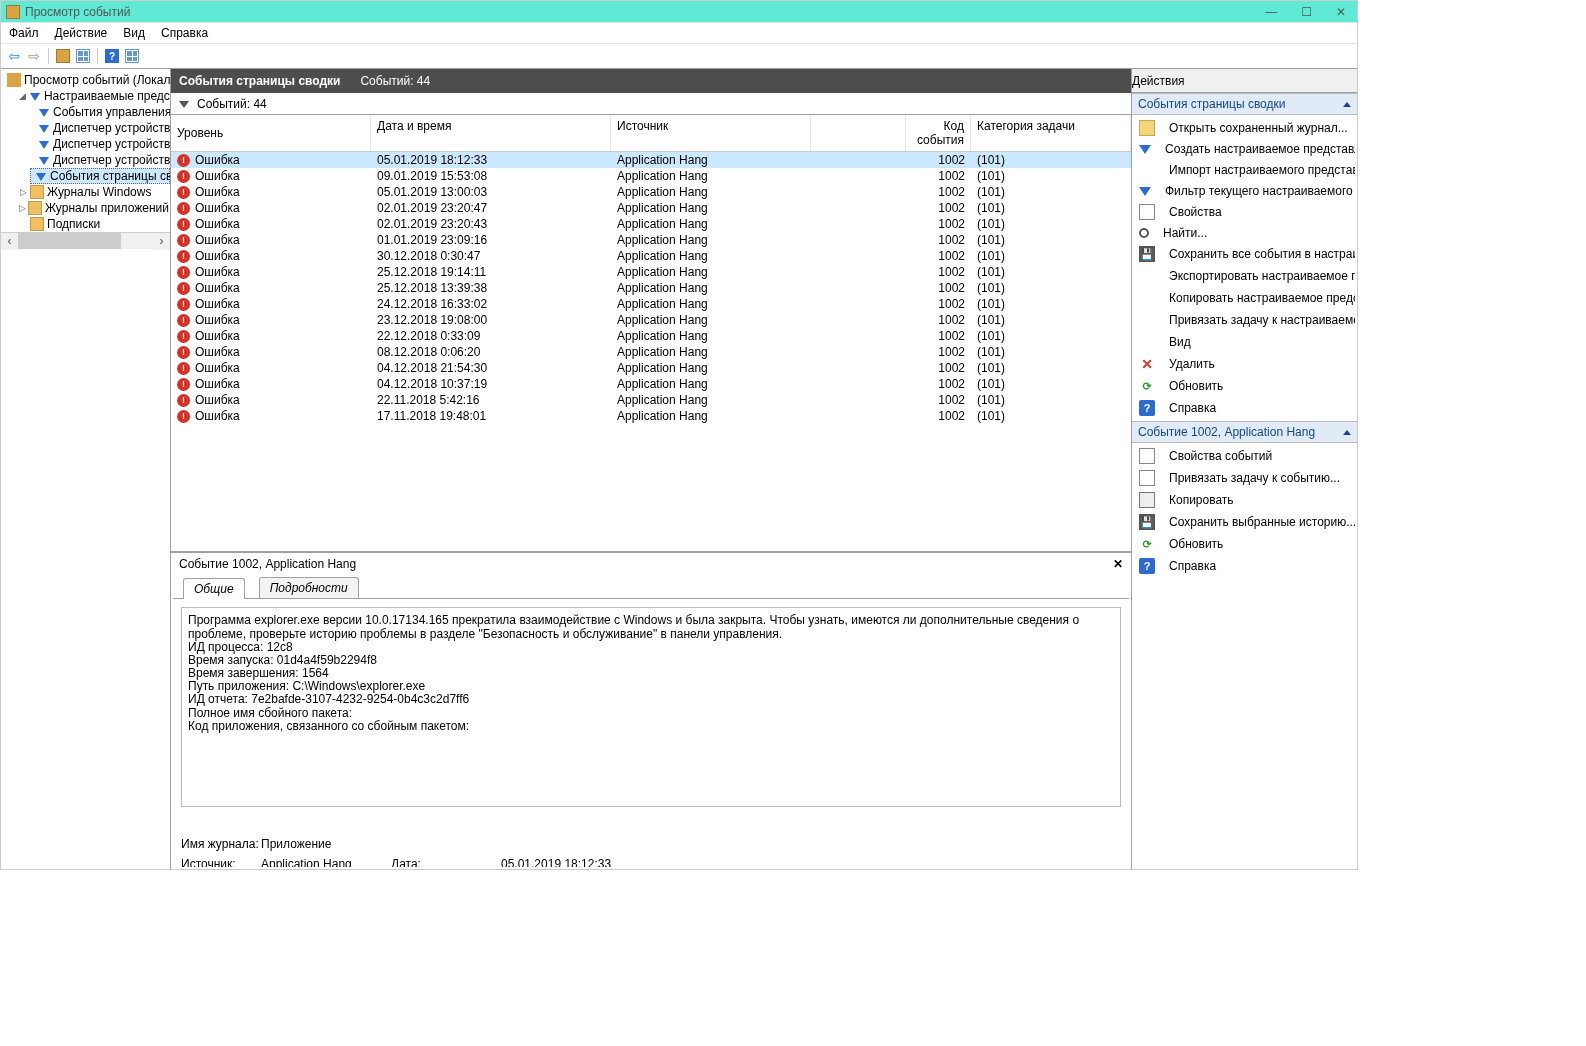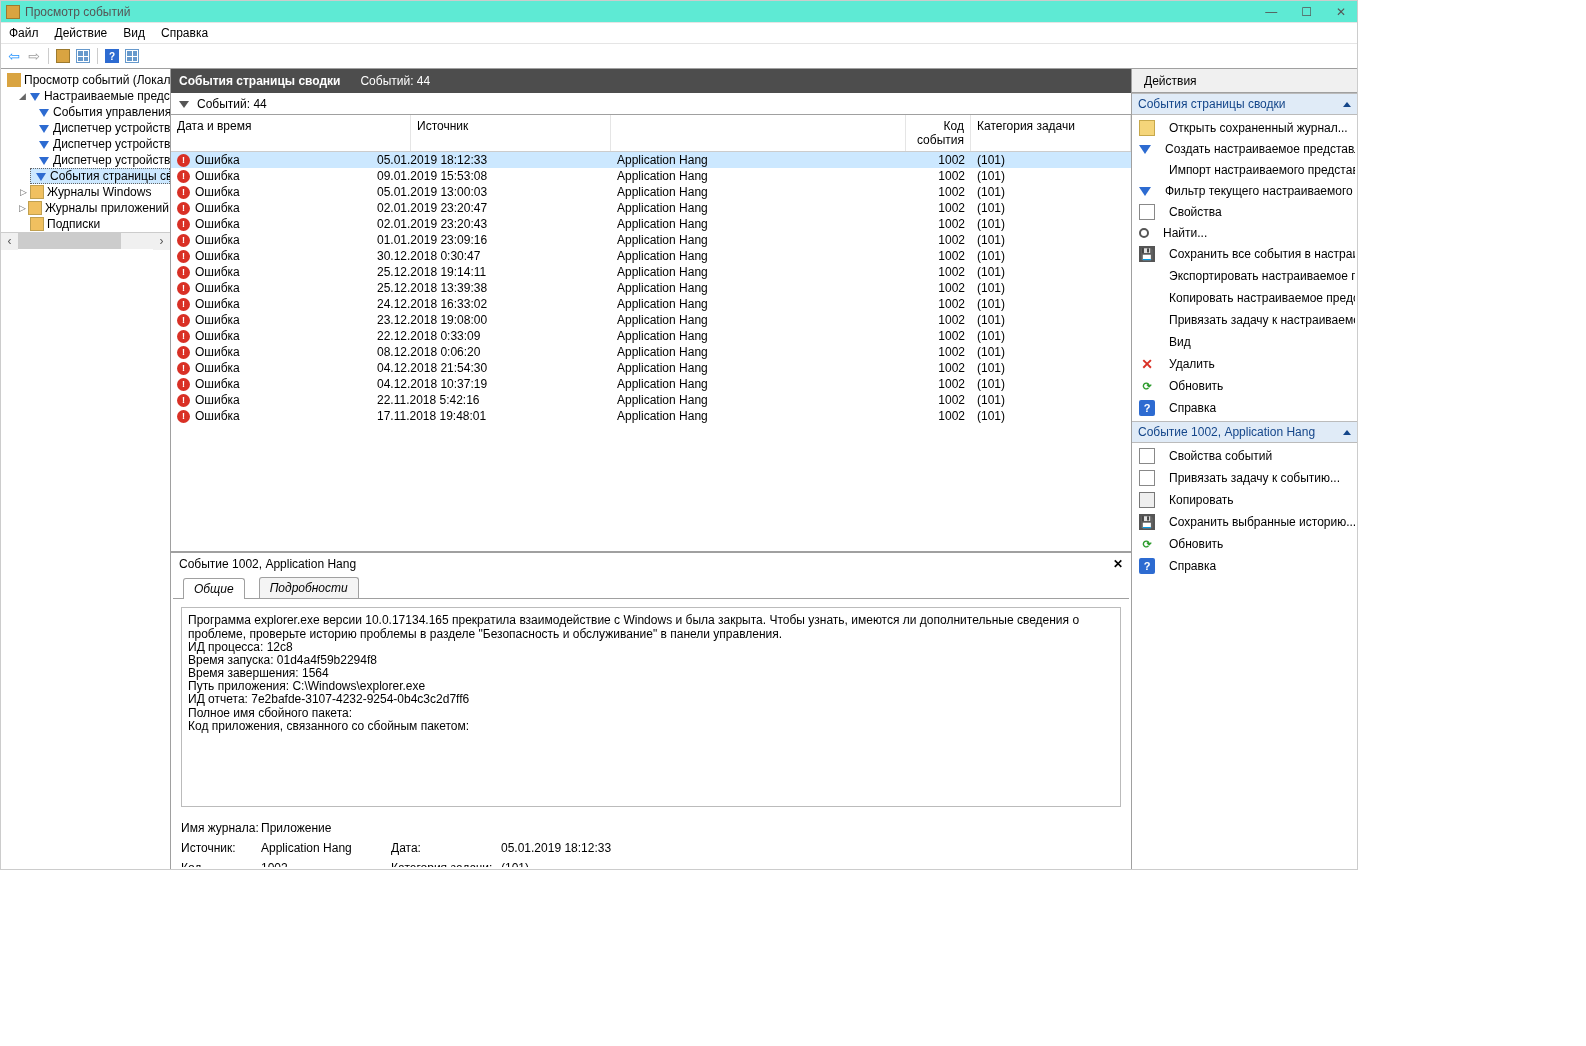--- a/index.html
+++ b/index.html
@@ -55,24 +55,24 @@
 .err-ico { width: 13px; height: 13px; border-radius: 50%; background: #d93025; color: #fff; display:flex; align-items:center; justify-content:center; font-size:9px; font-weight:bold; margin-right:5px; }
 .detail-panel { flex: 1; display: flex; flex-direction: column; overflow: hidden; padding: 2px;}
 .detail-header { height: 18px; display: flex; align-items: center; justify-content: space-between; padding: 0 6px; }
 .close-x { cursor: pointer; font-weight:bold; }
 .tabs-row { display: flex; padding: 4px 10px 0 10px; border-bottom: 1px solid #a0a0a0; gap: 14px; font-style: italic; }
 .tab { padding: 3px 10px; border: 1px solid #a0a0a0; border-bottom: none; border-top-left-radius: 3px; border-top-right-radius: 3px; background: #fff; cursor: pointer; }
 .tab.active { position: relative; top: 1px; background: #fff; }
 .tab.inactive { background: #f4f4f4; }
 .detail-body { flex: 1; overflow-y: auto; padding: 8px; }
 .detail-text { border: 1px solid #bbb; padding: 6px; height: 200px; overflow: auto; white-space: pre-wrap; line-height: 1.1; }
-.detail-props { margin-top: 14px; display: grid; grid-template-columns: 80px 130px 110px 1fr; row-gap: 6px; }
+.detail-props { margin-top: 30px; display: grid; grid-template-columns: 80px 130px 110px 1fr; row-gap: 6px; }
 .prop-label { color: #000; }
 .actions-panel { width: 225px; display: flex; flex-direction: column; }
-.ap-header { height: 24px; border-bottom: 1px solid #a0a0a0; display: flex; align-items: center; padding: 0 12px; font-weight: normal; background:#f0f0f0;}
+.ap-header { height: 24px; border-bottom: 1px solid #a0a0a0; display: flex; align-items: center; padding: 0 0; font-weight: normal; background:#f0f0f0;}
 .ap-section-header { background: #e0ebf7; padding: 3px 6px; border-top:1px solid #bbb; border-bottom:1px solid #bbb; color: #14468a; display:flex; justify-content:space-between; align-items:center;}
 .ap-list { padding: 2px 2px; }
 .ap-item { display: flex; align-items: center; padding: 3px 5px; gap: 14px; cursor: pointer; white-space:nowrap; overflow:hidden; text-overflow:ellipsis; }
 .ap-ico { width: 16px; height: 16px; flex-shrink: 0; display:flex; align-items:center; justify-content:center; font-size:11px; }
 .i-open { background:#f5d57a; border:1px solid #c7a84b; }
 .i-filter { width:0;height:0;border-left:6px solid transparent;border-right:6px solid transparent;border-top:9px solid #2d6bd1; }
 .i-props { background:#fff; border:1px solid #888; }
 .i-find { border:2px solid #555; border-radius:50%; width:10px; height:10px; }
 .i-save { background:#555; color:#fff; }
 .i-del { color:#d93025; font-weight:bold; font-size:14px; }
@@ -208,20 +208,21 @@
         <span class="title">События страницы сводки</span>
         <span>Событий: 44</span>
       </div>
       <div class="cp-filter-row">
         <div class="funnel-ico"></div>
         <span>Событий: 44</span>
       </div>
 
       <div class="event-list">
         <div class="evt-header">
+          <div class="c-level">Уровень</div>
           <div class="c-date">Дата и время</div>
           <div class="c-source">Источник</div>
           <div class="c-spacer"></div>
           <div class="c-eventid">Код события</div>
           <div class="c-category">Категория задачи</div>
         </div>
         <div id="event-rows">
             <div class="evt-row selected">
               <div class="evt-cell c-level"><div class="err-ico">!</div>Ошибка</div>
               <div class="evt-cell c-date">05.01.2019 18:12:33</div>

